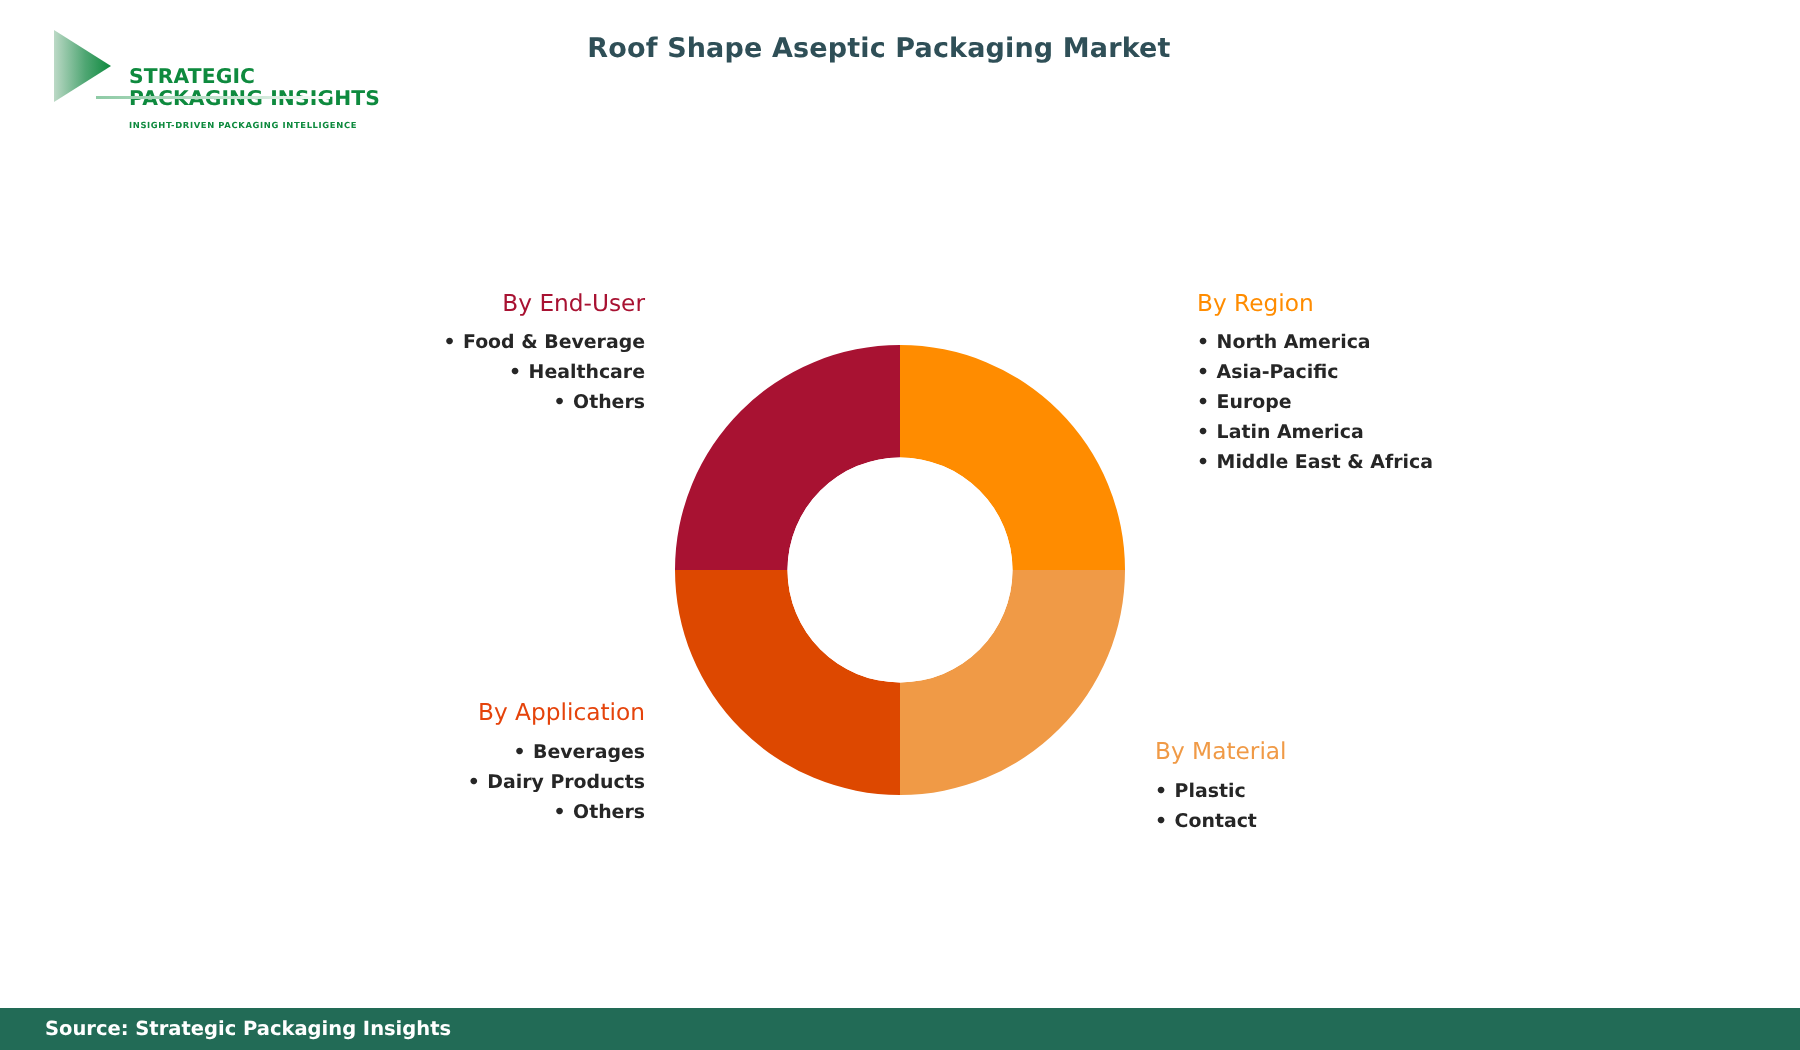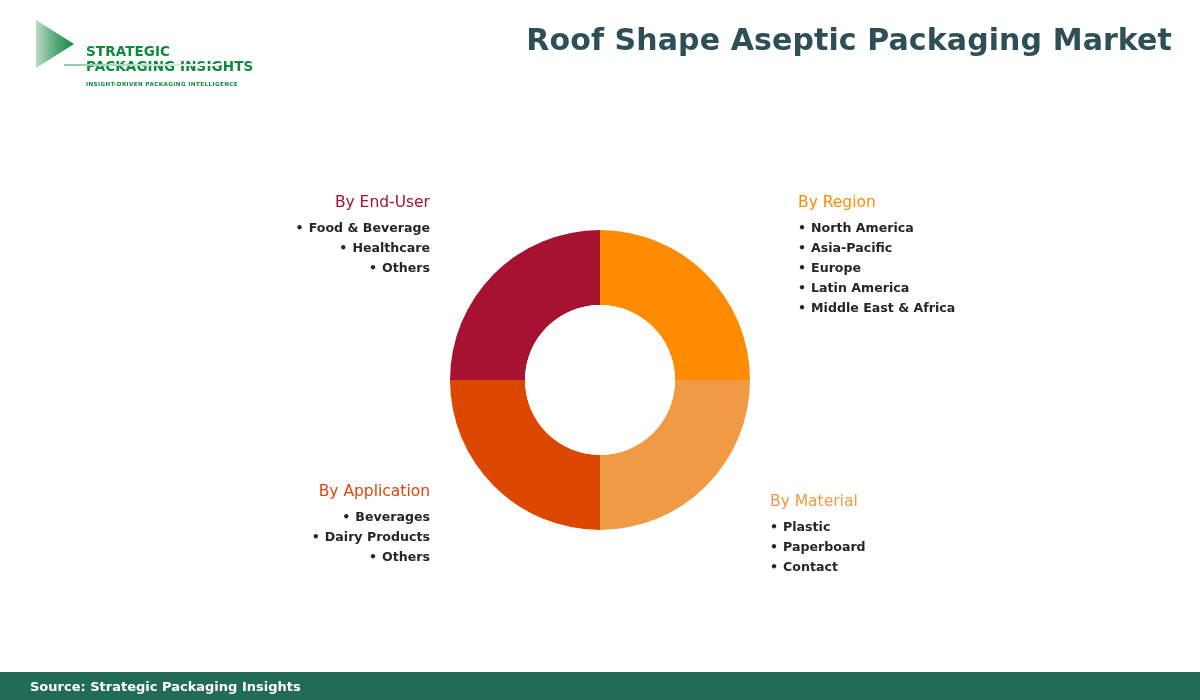--- a/index.html
+++ b/index.html
@@ -62,22 +62,22 @@
     height: 2px;
     background: linear-gradient(to right, #8FCBA6, #cfe8d8 70%, #ffffff);
   }
 
   
   .page-title {
     position: absolute;
     left: 0;
     top: 22px;
     width: 1172px;
-    text-align: right;
-    font-size: 30px;
+    text-align: center;
+    font-size: 18px;
     font-weight: bold;
     color: #2F4F57;
     letter-spacing: 0.1px;
   }
 
   
   .donut-wrap {
     position: absolute;
     left: 450px;
     top: 230px;
@@ -106,21 +106,21 @@
     line-height: 20px;
     white-space: nowrap;
   }
   .cat li .bullet { margin-right: 5px; }
 
   .cat-left { text-align: right; }
   .cat-right { text-align: left; }
 
   #cat-end-user   { left: 180px; top: 193px; width: 250px; }
   #cat-region     { left: 770px; top: 193px; width: 300px; margin-left: 28px; }
-  #cat-application{ left: 150px; top: 482px; width: 280px; }
+  #cat-application{ left: 150px; top: 466px; width: 280px; }
   #cat-material   { left: 770px; top: 492px; width: 300px; }
 
   
   .footer {
     position: absolute;
     left: 0;
     bottom: 0;
     width: 1200px;
     height: 28px;
     background: #226B56;
@@ -202,20 +202,19 @@
     <li><span class="bullet">•</span><span>Beverages</span></li>
     <li><span class="bullet">•</span><span>Dairy Products</span></li>
     <li><span class="bullet">•</span><span>Others</span></li>
   </ul>
 </div>
 
 <div class="cat cat-right" id="cat-material">
   <div class="cat-title" style="color: rgb(240, 154, 70);">By Material</div>
   <ul>
     <li><span class="bullet">•</span><span>Plastic</span></li>
-    <li><span class="bullet">•</span><span>Paperboard</span></li>
     <li><span class="bullet">•</span><span>Contact</span></li>
   </ul>
 </div>
 
 <div class="footer" style="background: rgb(34, 107, 86);">
   <div class="footer-text footer-left">Source: Strategic Packaging Insights</div>
 </div>
 
 </body></html>

